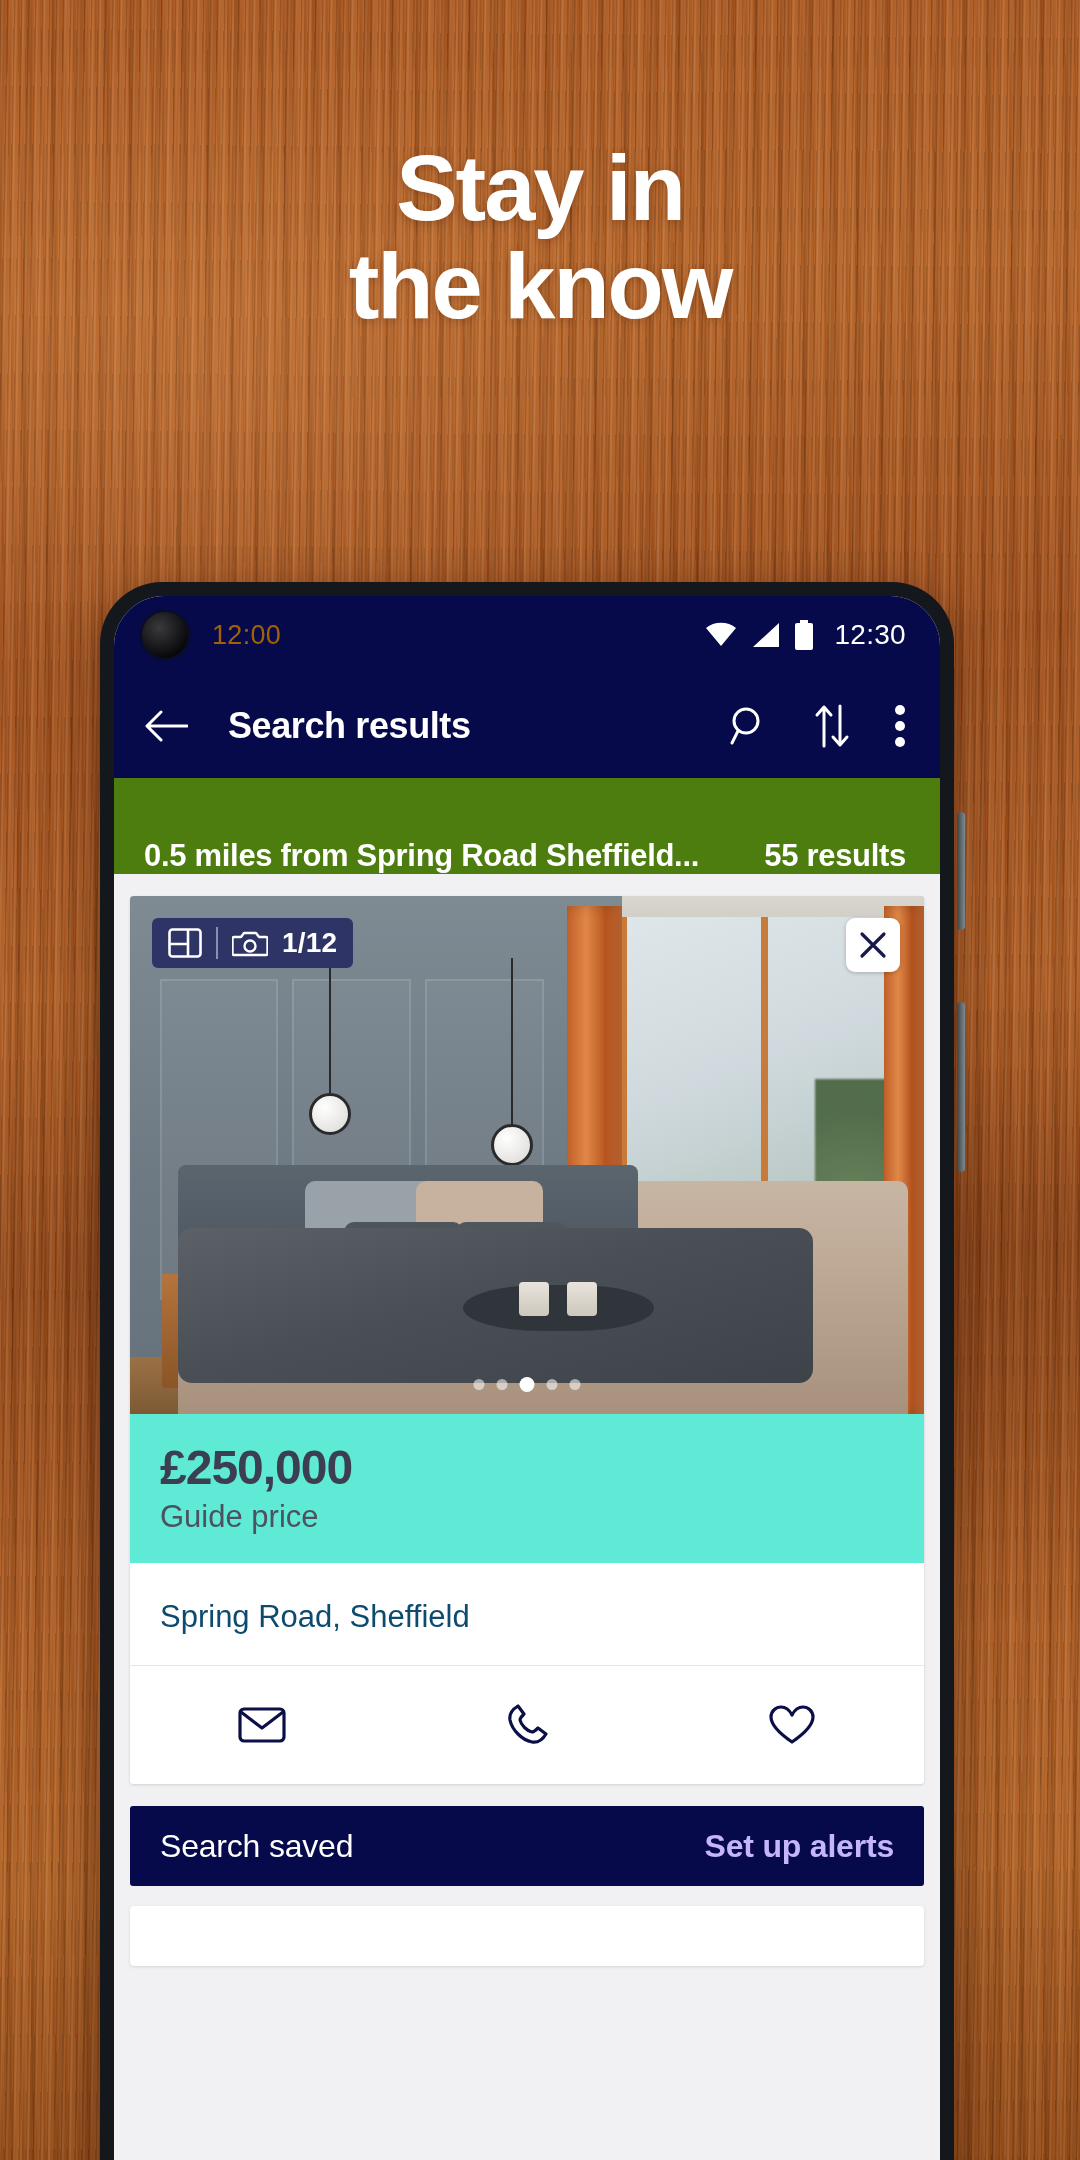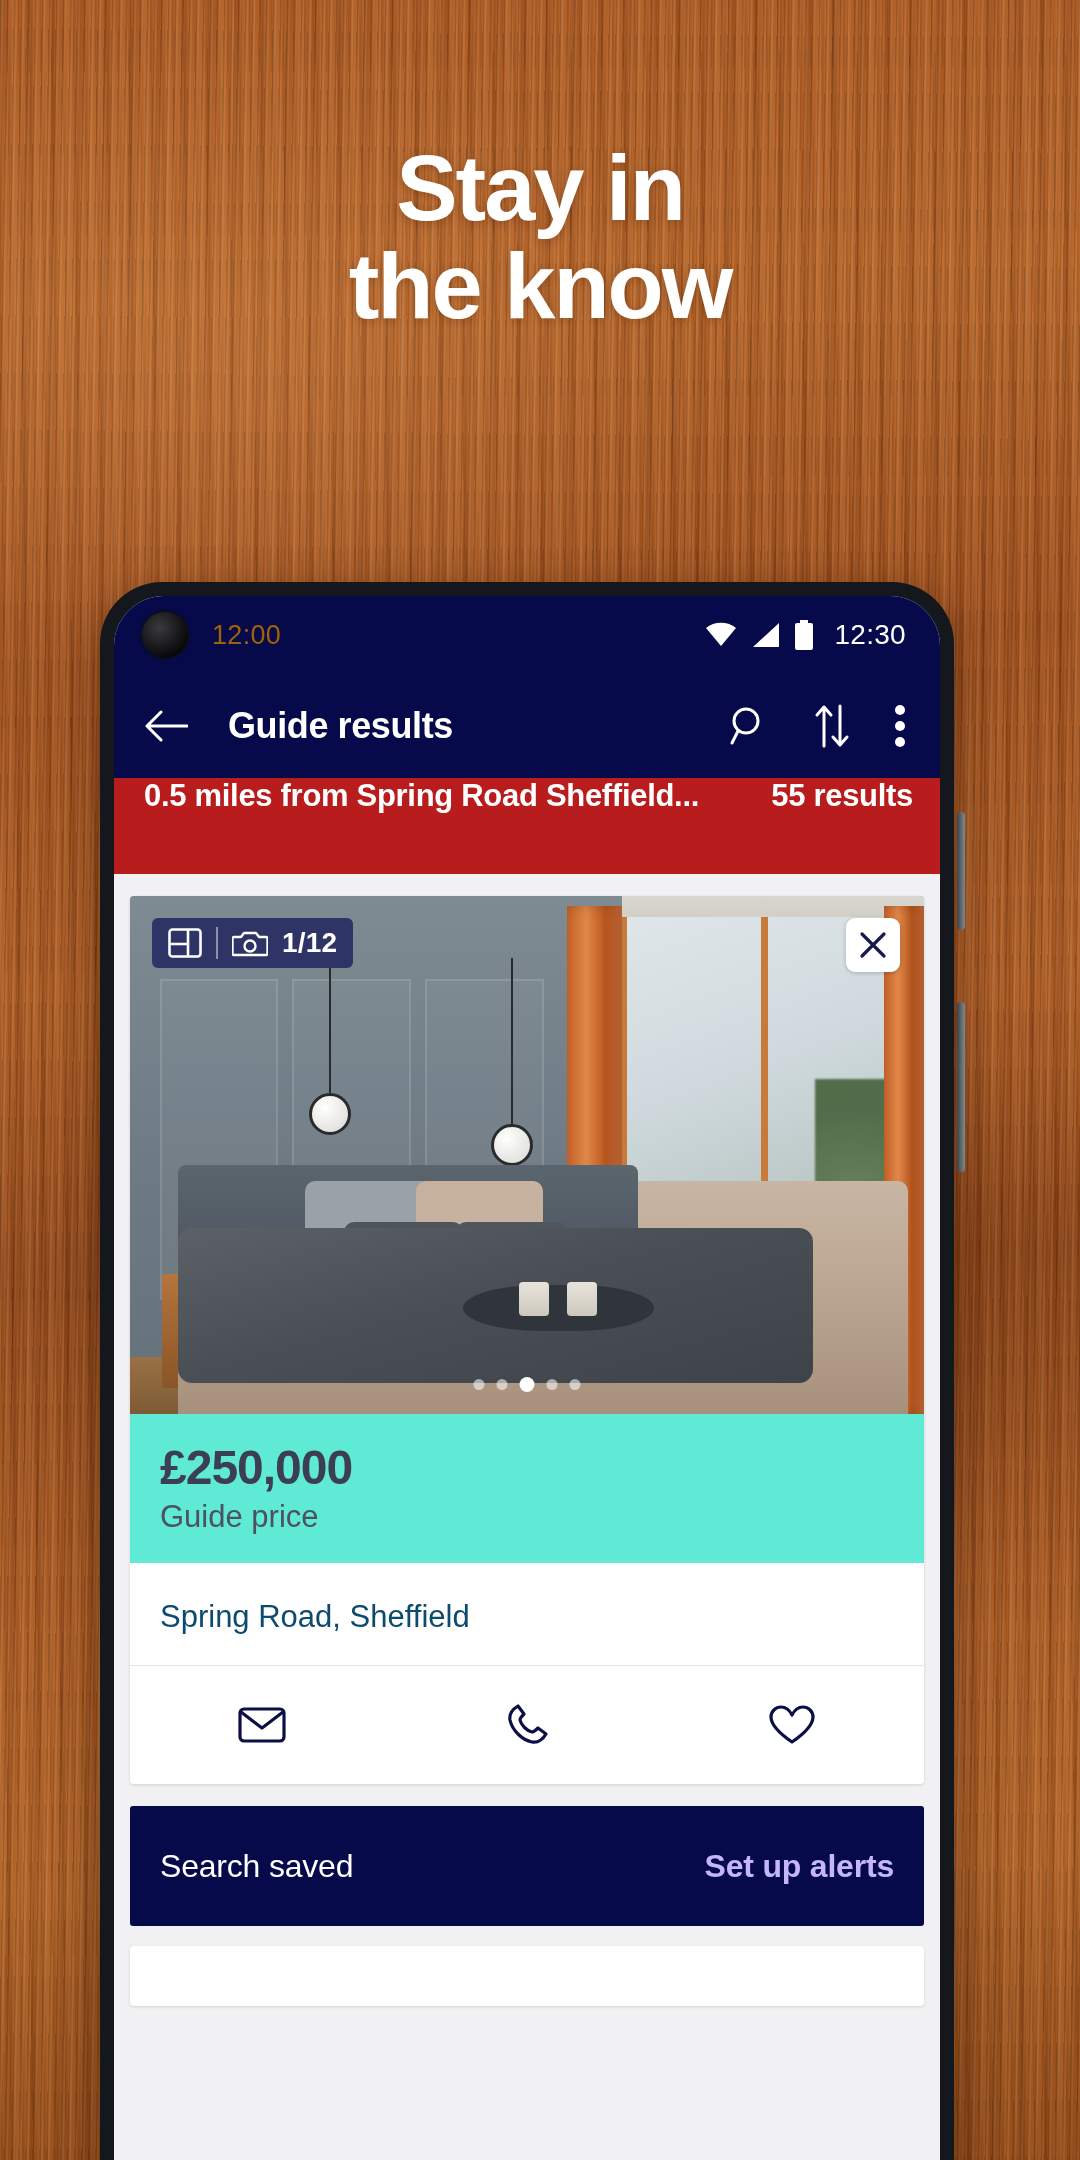--- a/index.html
+++ b/index.html
@@ -93,22 +93,22 @@
   
   #toolbar{
     background:#06094a; height:104px;
     display:flex; align-items:center; padding:0 34px 0 30px; gap:0;
   }
   #toolbar .title{ color:#fff; font-size:36px; font-weight:700; margin-left:40px; letter-spacing:-.4px;}
   #toolbar .actions{ margin-left:auto; display:flex; align-items:center; gap:42px; }
 
   
   #subtitle-row{
-    background:#b91c1c; height:96px; display:flex; align-items:flex-start;
-    padding:0 27px 0 30px; color:#fff;
+    background:#4d7c0f; height:96px; display:flex; align-items:flex-end;
+    padding:0 34px 0 30px; color:#fff;
   }
   #subtitle-row .loc{ font-size:31px; font-weight:700; letter-spacing:-.3px;}
   #subtitle-row .cnt{ margin-left:auto; font-size:31px; font-weight:700; letter-spacing:-.3px;}
 
   
   #app-body{ background:#f1f1f4; padding:22px 16px 0 16px; height:1348px; }
 
   .card{ background:#fff; border-radius:4px; overflow:hidden;
          box-shadow:0 1px 3px rgba(0,0,0,.14); }
 
@@ -181,21 +181,21 @@
   .details-block{ background:#fff; padding:26px 30px 30px 30px;
                   border-bottom:1px solid #e6e6ea;}
   .prop-type{ color:#06094a; font-size:33px; font-weight:700; letter-spacing:-.4px;}
   .prop-addr{ color:#0c4a6e; font-size:31px; margin-top:10px;}
 
   .actions-block{ background:#fff; display:flex; height:118px; }
   .actions-block .act{ flex:1; display:flex; align-items:center; justify-content:center; }
 
   .saved-banner{
     margin-top:22px; background:#06094a; border-radius:3px;
-    height:120px; display:flex; align-items:center; padding:0 30px;
+    height:80px; display:flex; align-items:center; padding:0 30px;
   }
   .saved-banner .txt{ color:#fff; font-size:32px; letter-spacing:-.2px;}
   .saved-banner .link{ margin-left:auto; color:#c4b5fd; font-size:32px; font-weight:700; letter-spacing:-.2px;}
 
   .next-card{ margin-top:20px; height:60px; background:#fff; border-radius:4px;
               box-shadow:0 1px 3px rgba(0,0,0,.12); }
 
   svg{ display:block; }
 </style>
 </head>
@@ -237,21 +237,21 @@
         <span class="t">12:30</span>
       </div>
     </div>
 
     <div id="toolbar">
       <span>
         <svg width="44" height="34" viewBox="0 0 44 34">
             <path d="M17 3 L3 17 L17 31 M3 17 L43 17" fill="none" stroke="#fff" stroke-width="3" stroke-linecap="round" stroke-linejoin="round"></path>
           </svg>
       </span>
-      <span class="title">Guide results</span>
+      <span class="title">Search results</span>
       <span class="actions">
         <span>
           <svg width="42" height="42" viewBox="0 0 42 42">
               <circle cx="18" cy="16" r="12" fill="none" stroke="#fff" stroke-width="3"></circle>
               <path d="M10 26 L4 38" stroke="#fff" stroke-width="3" stroke-linecap="round"></path>
             </svg>
         </span>
         <span>
           <svg width="40" height="44" viewBox="0 0 40 44">
               <path d="M12 42 L12 4 M5 11 L12 3 L19 11" fill="none" stroke="#fff" stroke-width="3" stroke-linecap="round" stroke-linejoin="round"></path>

